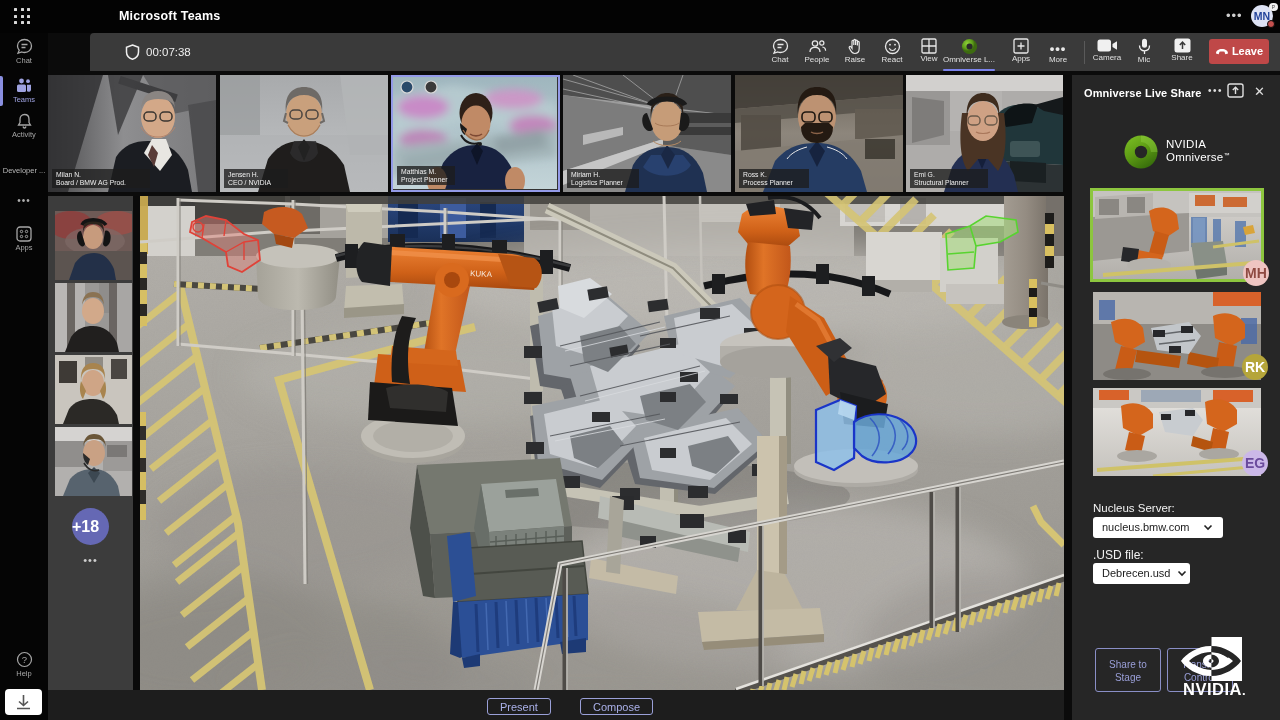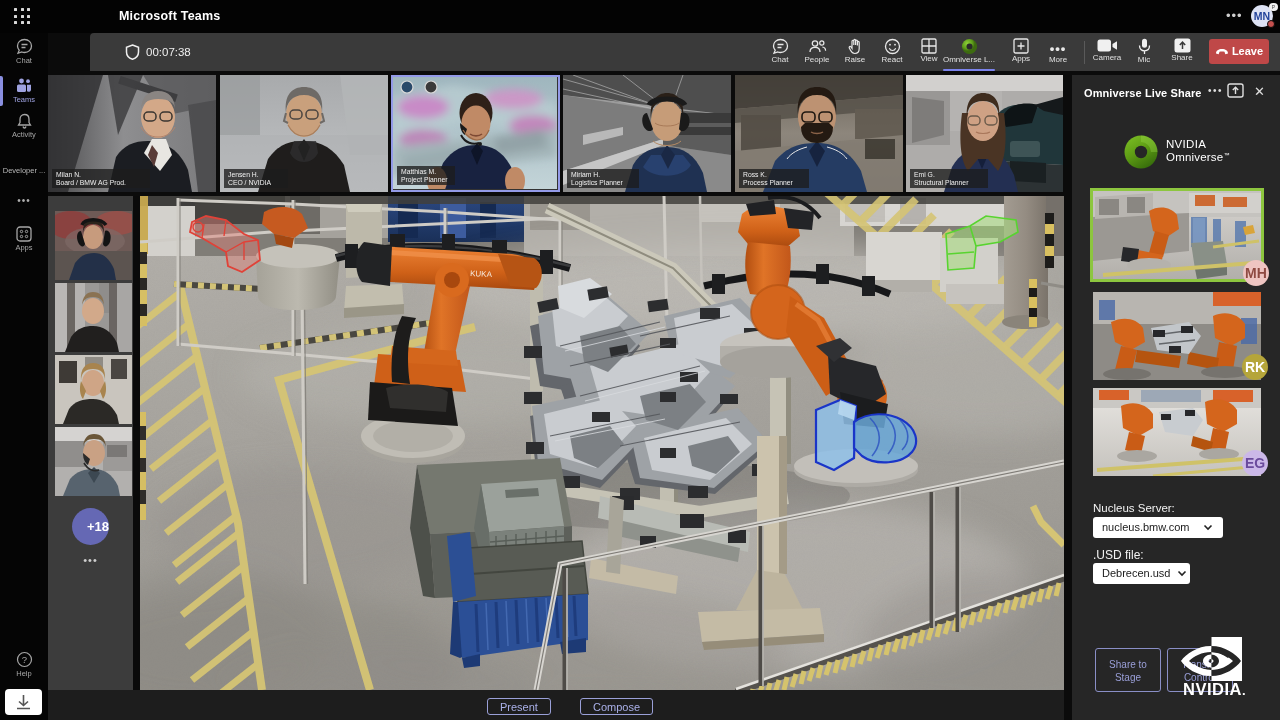--- a/index.html
+++ b/index.html
@@ -40,21 +40,21 @@
 .ritem { position:absolute; width:48px; text-align:center; color:#a6a6a6; font-size:7.5px; }
 .ritem svg { display:block; margin:0 auto 1px; }
 #rteams { color:#9ea2e0; }
 #rteamsbar { left:0px; top:76px; width:3px; height:30px; background:#8a8fe0; border-radius:0 2px 2px 0; }
 #dl { left:5px; top:689px; width:37px; height:26px; background:#fff; border-radius:4px; }
 
 
 #leftcol { left:48px; top:196px; width:85px; height:494px; background:#3c3c3c; }
 .lv { position:absolute; left:7px; width:77px; height:69px; overflow:hidden; background:#222; }
 #plus18 { left:24px; top:312px; width:37px; height:37px; border-radius:50%; background:#6568b4;
-  color:#fff; font-size:13px; font-weight:bold; text-align:right; line-height:37px; }
+  color:#fff; font-size:16px; font-weight:bold; text-align:left; line-height:37px; }
 #lcdots { left:0; top:358px; width:85px; text-align:center; color:#cfcfcf; font-size:11px; letter-spacing:1px;}
 
 
 #strip { left:48px; top:75px; width:1016px; height:117px; }
 .vt { position:absolute; top:0; width:168px; height:117px; background:#333; overflow:hidden; }
 #vt3wrap { position:absolute; left:343px; top:0; width:169px; height:117px; border:2.5px solid #939ae8; background:#333; overflow:hidden;}
 
 
 #rpanel { left:1072px; top:75px; width:208px; height:645px; background:#262626; color:#fff; }
 #rtitle { left:12px; top:12px; font-size:11px; font-weight:bold; letter-spacing:0.1px;}

